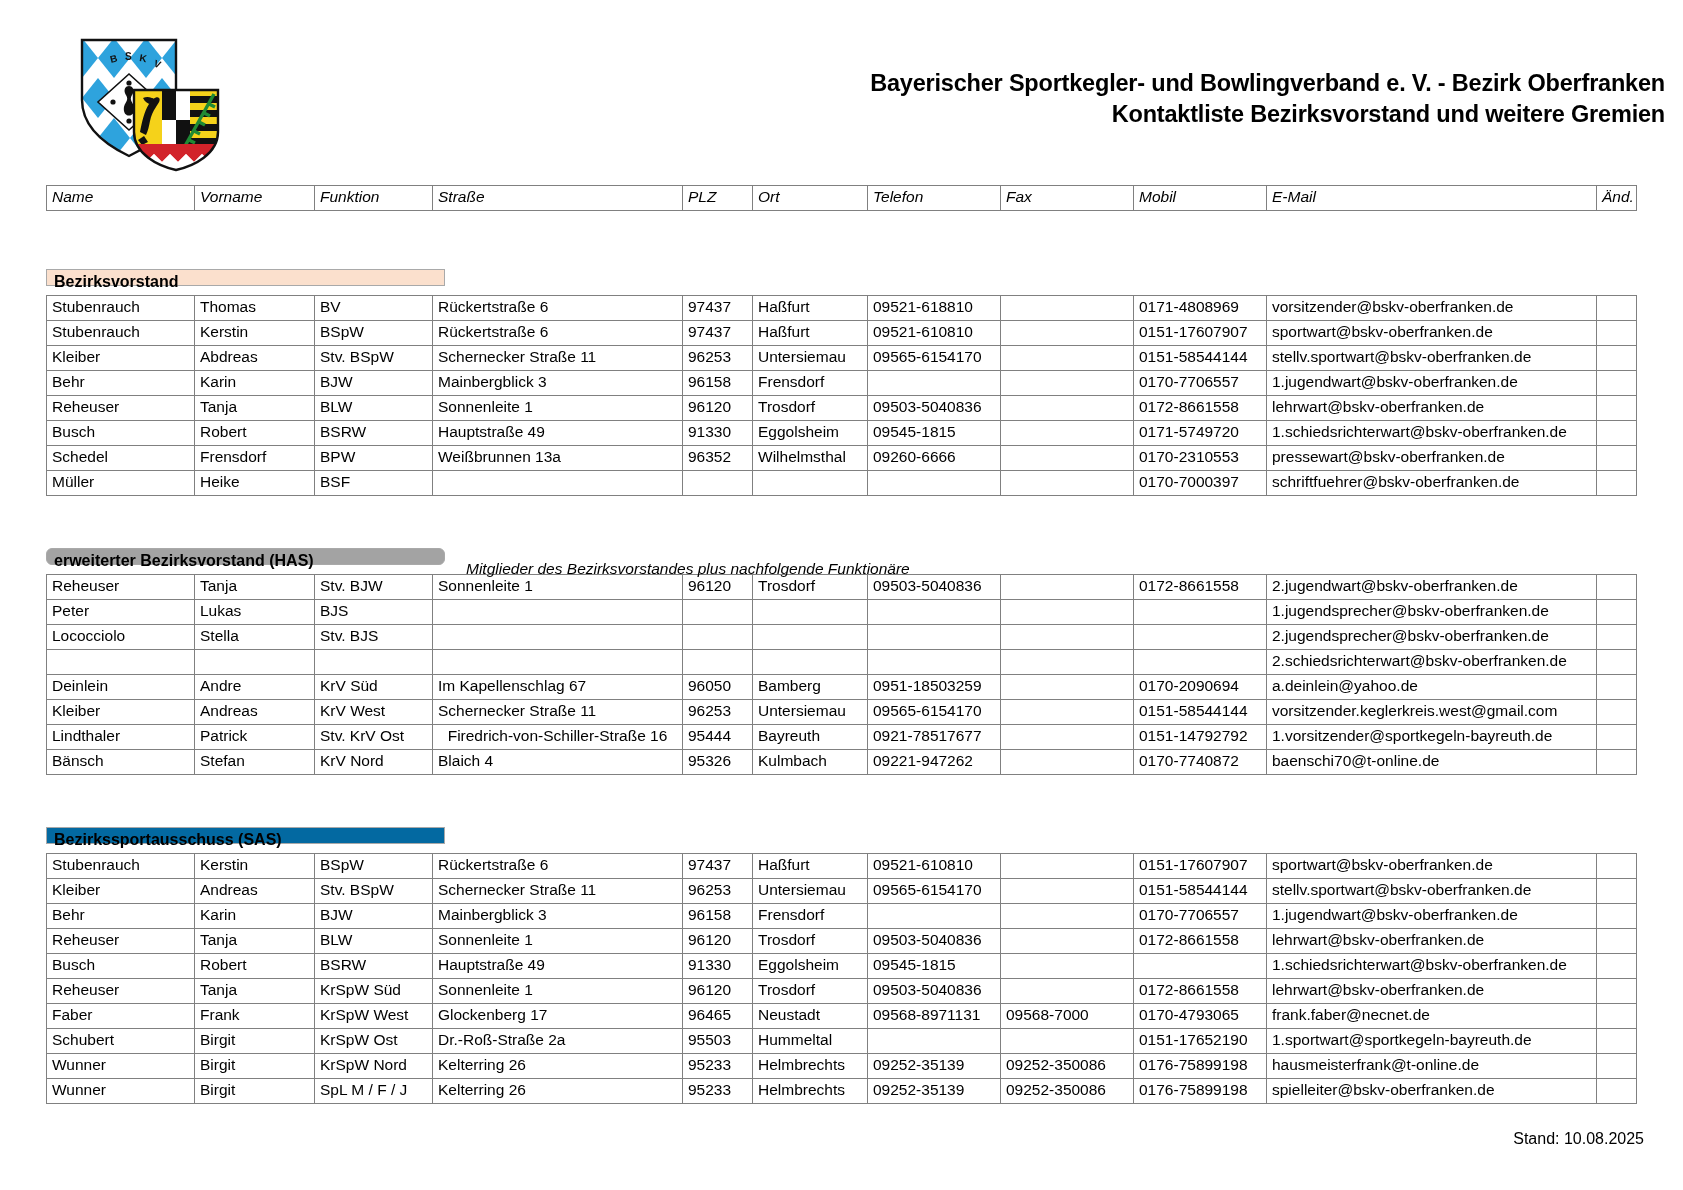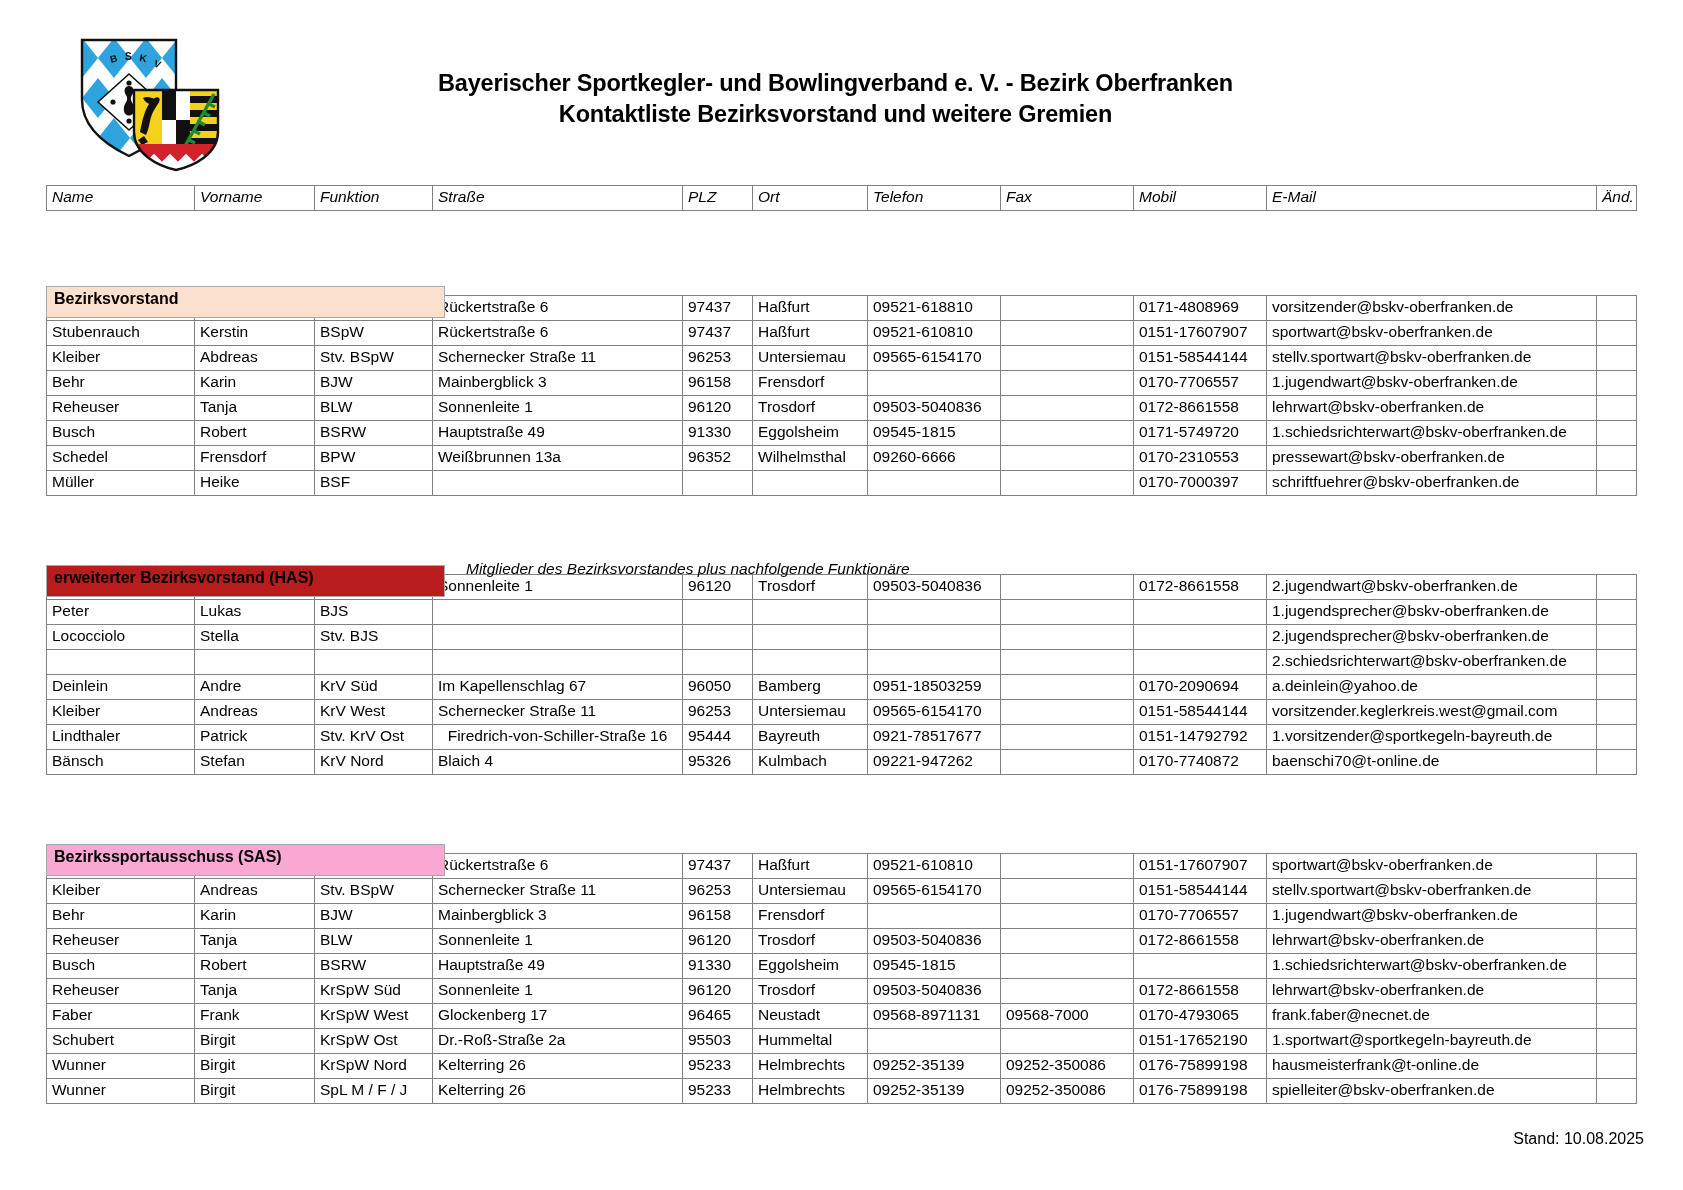--- a/index.html
+++ b/index.html
@@ -26,22 +26,22 @@
   }
   .logo{
     position:absolute;
     left:68px;
     top:28px;
     width:160px;
     height:145px;
   }
   .titles{
     position:absolute;
-    left:0; right:12px; top:68px;
-    text-align:center;
+    left:0; right:18px; top:68px;
+    text-align:right;
   }
   .title-line{
     font-size:23.5px;
     font-weight:bold;
     line-height:31px;
     letter-spacing:-0.2px;
     white-space:nowrap;
   }
 
   
@@ -90,23 +90,23 @@
 
   
   .band-wrap{
     margin-left:46px;
     width:1590px;
     position:relative;
     height:26px;
   }
   .band{
     position:absolute;
-    left:0; top:17px;
+    left:0; top:0;
     width:399px;
-    height:32px;
+    height:17px;
     background:#fbe0cd;
     border:1px solid #a9a9a9;
     box-sizing:border-box;
     font-weight:bold;
     font-size:16px;
     line-height:24px;
     padding-left:7px;
   }
   .band-note{
     position:absolute;
@@ -383,21 +383,21 @@
             <td></td>
             <td></td>
             <td>0170-7000397</td>
             <td>schriftfuehrer@bskv-oberfranken.de</td>
             <td></td>
           </tr>
         </tbody>
       </table>
       <div class="gap-lg"></div>
       <div class="band-wrap">
-        <div class="band" style="background: #b91c1c;">erweiterter Bezirksvorstand (HAS)</div>
+        <div class="band" style="background: #a3a3a3; border-radius: 6px;">erweiterter Bezirksvorstand (HAS)</div>
         <div class="band-note">Mitglieder des Bezirksvorstandes plus nachfolgende Funktionäre</div>
       </div>
       <table class="grid">
         <colgroup>
           <col class="c-name">
           <col class="c-vorname">
           <col class="c-funktion">
           <col class="c-strasse">
           <col class="c-plz">
           <col class="c-ort">
@@ -509,21 +509,21 @@
             <td>09221-947262</td>
             <td></td>
             <td>0170-7740872</td>
             <td>baenschi70@t-online.de</td>
             <td></td>
           </tr>
         </tbody>
       </table>
       <div class="gap-lg"></div>
       <div class="band-wrap">
-        <div class="band" style="background: #f9a8d4;">Bezirkssportausschuss (SAS)</div>
+        <div class="band" style="background: #0369a1;">Bezirkssportausschuss (SAS)</div>
       </div>
       <table class="grid">
         <colgroup>
           <col class="c-name">
           <col class="c-vorname">
           <col class="c-funktion">
           <col class="c-strasse">
           <col class="c-plz">
           <col class="c-ort">
           <col class="c-telefon">

